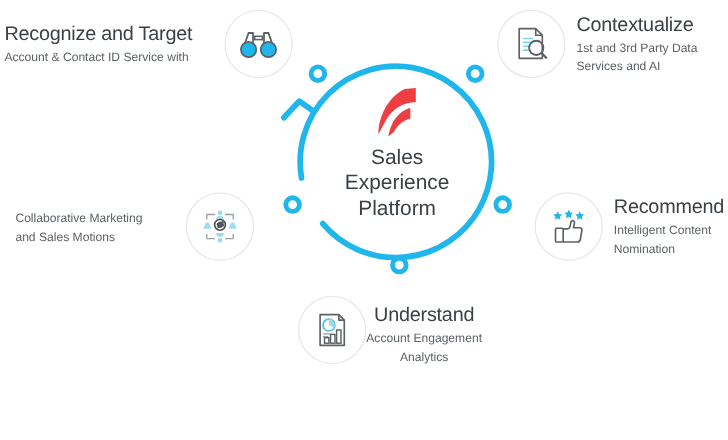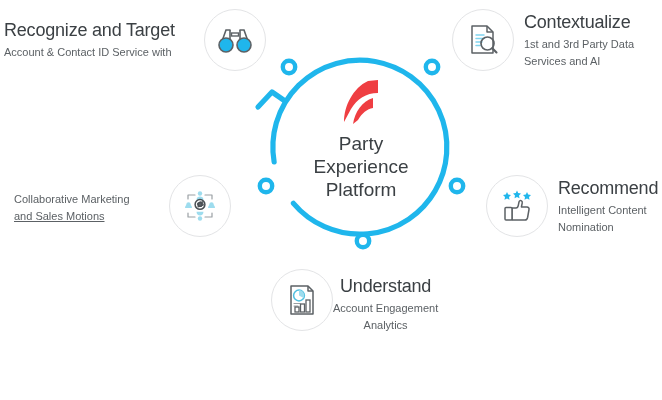--- a/index.html
+++ b/index.html
@@ -88,21 +88,21 @@
   </svg>
 
   <div id="center-group">
     <div id="logo-mark">
       <svg width="42" height="46" viewBox="0 0 42 46" aria-hidden="true">
         <path d="M38 2 L38 15 C26 15 17 21 11 31 L4 44 C4 28 13 10 28 3 Z" fill="#ef3e42"></path>
         <path d="M33 20 L33 30 C27 31 22 35 18 42 L13 46 C15 34 22 23 33 20 Z" fill="#ef3e42"></path>
       </svg>
     </div>
     <div id="center-title">
-      <div>Party</div>
+      <div>Sales</div>
       <div>Experience</div>
       <div>Platform</div>
     </div>
   </div>
 
   <div class="stage left" style="left:4px;top:9px;">
     <div class="txt ta-right" style="width:190px;margin-right:10px;">
       <div class="title" style="text-align:left;">Recognize and Target</div>
       <div class="desc" style="text-align:left;">Account &amp; Contact ID Service with</div>
     </div>
@@ -160,21 +160,21 @@
     <div class="txt ta-left" style="margin-left:10px;">
       <div class="title">Recommend</div>
       <div class="desc">Intelligent Content</div>
       <div class="desc" style="margin-top:0;">Nomination</div>
     </div>
   </div>
 
   <div class="stage left" style="left:14px;top:175px;">
     <div class="txt ta-left" style="width:145px;margin-right:10px;">
       <div class="desc">Collaborative Marketing</div>
-      <div class="desc" style="margin-top:0;text-decoration:underline;">and Sales Motions</div>
+      <div class="desc" style="margin-top:0;">and Sales Motions</div>
     </div>
     <div class="bubble">
       <span>
         <svg width="34" height="34" viewBox="0 0 34 34">
           <g fill="#9ddcee">
             <circle cx="17" cy="4.5" r="2.2"></circle>
               <path d="M13.5 11 C13.5 8.5 15 7.4 17 7.4 C19 7.4 20.5 8.5 20.5 11 Z"></path>
             <circle cx="17" cy="29.5" r="2.2"></circle>
               <path d="M13.5 26 C13.5 28.5 15 29.6 17 29.6 C19 29.6 20.5 28.5 20.5 26 Z" transform="translate(0,-3.2)"></path>
             <circle cx="5.5" cy="15.5" r="2.2"></circle>

